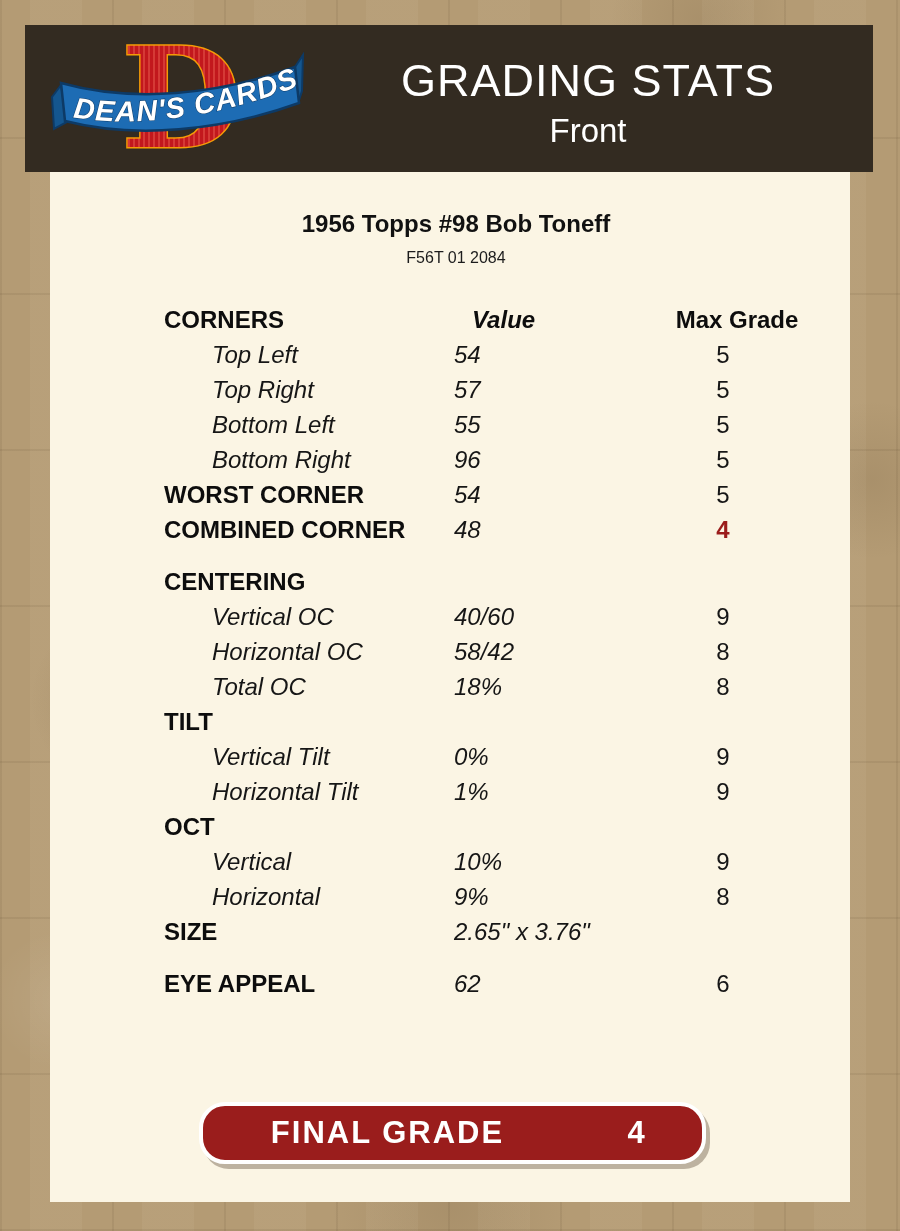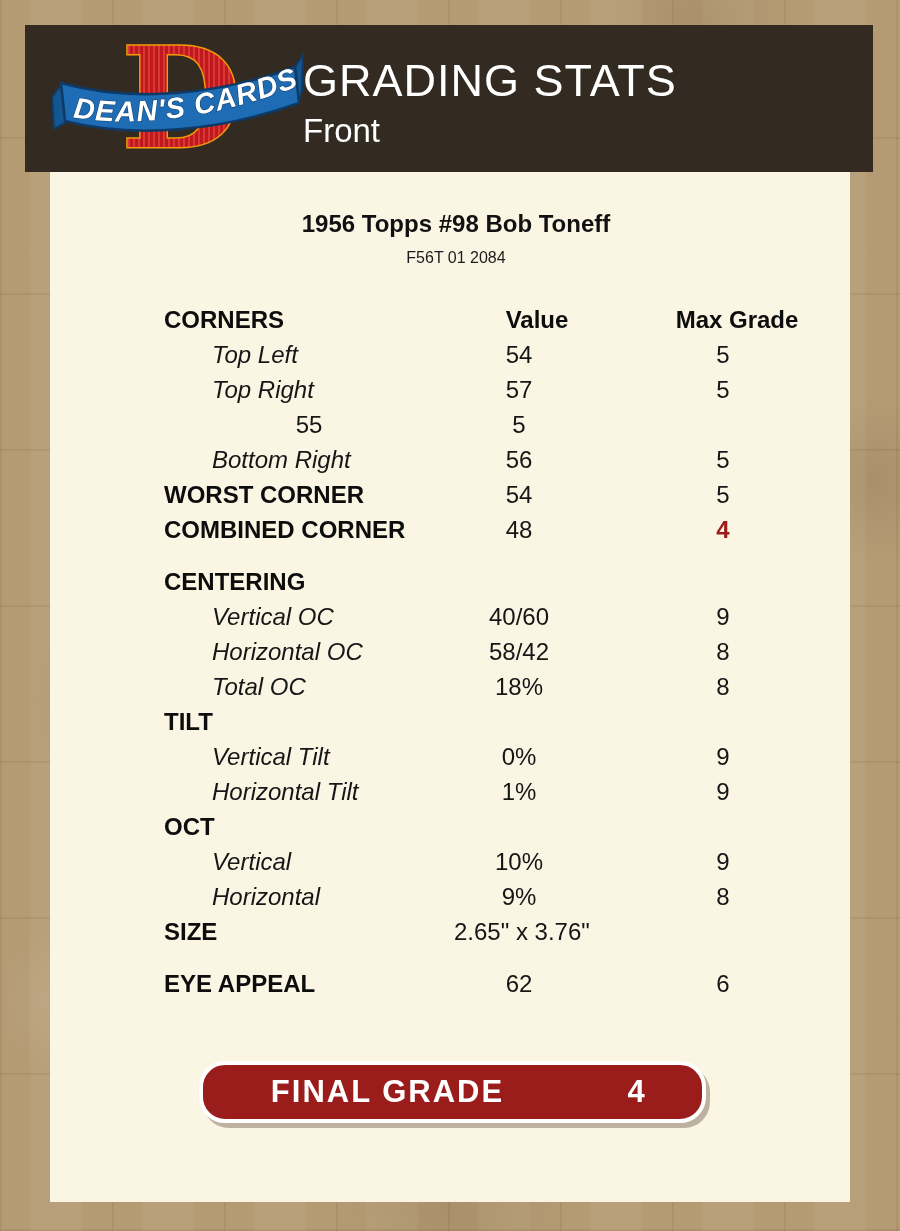--- a/index.html
+++ b/index.html
@@ -19,50 +19,50 @@
       repeating-linear-gradient(90deg, rgba(60,42,20,.08) 0 2px, transparent 2px 112px),
       repeating-linear-gradient(0deg, rgba(60,42,20,.08) 0 2px, transparent 2px 156px),
       repeating-linear-gradient(90deg, transparent 0 30px, rgba(255,245,225,.05) 30px 82px, transparent 82px 112px);
   }
   .header-bar{
     position:absolute;left:25px;top:25px;width:848px;height:147px;
     background:#332b21;display:flex;align-items:center;
   }
   .logo-wrap{width:250px;height:132px;margin-left:28px;flex:none;}
   .logo-wrap svg{width:100%;height:100%;overflow:visible;}
-  .header-text{flex:1;text-align:left;color:#ffffff;margin-top:8px;}
+  .header-text{flex:1;text-align:center;color:#ffffff;margin-top:8px;}
   .header-title{font-size:45px;line-height:1.1;letter-spacing:1px;}
   .header-sub{font-size:33px;line-height:1.1;margin-top:8px;}
   .panel{
     position:absolute;left:50px;top:172px;width:800px;height:1030px;
     background:#fbf5e4;box-sizing:border-box;padding-top:38px;padding-left:12px;
   }
   .card-title{text-align:center;font-size:24px;font-weight:bold;color:#111;line-height:1.15;}
   .card-code{text-align:center;font-size:16px;color:#1c1c1c;margin-top:11px;line-height:1.15;}
   .table{margin-top:36px;}
   .row{
     display:grid;grid-template-columns:290px 130px 278px;
     padding-left:102px;height:35px;align-items:center;
     font-size:24px;color:#161616;
   }
   .row.gap{margin-top:17px;}
   .cell-label{white-space:nowrap;}
   .row.item .cell-label{padding-left:48px;font-style:italic;}
   .row.section .cell-label,
   .row.section-row .cell-label,
   .row.colheader .cell-label{font-weight:bold;color:#0d0d0d;}
-  .cell-value{text-align:center;white-space:nowrap;}
+  .cell-value{text-align:left;white-space:nowrap;font-style:italic;}
   .cell-max{text-align:center;white-space:nowrap;}
   .row.colheader .cell-value,
   .row.colheader .cell-max{font-weight:bold;color:#0d0d0d;}
   .row.colheader .cell-value{transform:translateX(18px);}
   .row.colheader .cell-max{transform:translateX(14px);}
   .cell-max.red{color:#9b1c1b;font-weight:bold;}
   .final-btn{
-    position:absolute;left:149px;top:889px;width:507px;height:62px;
+    position:absolute;left:149px;top:930px;width:507px;height:62px;
     box-sizing:border-box;background:#9a1d1c;
     border:4px solid #ffffff;border-radius:26px;
     box-shadow:4px 5px 0 #bdb2a0;
     display:flex;align-items:center;
     color:#ffffff;font-weight:bold;font-size:31px;letter-spacing:2px;
     cursor:pointer;padding:0;
   }
   .fg-label{flex:1;text-align:center;}
   .fg-value{width:130px;text-align:center;}
 </style>
@@ -110,26 +110,27 @@
         <div class="cell-label">Top Left</div>
         <div class="cell-value">54</div>
         <div class="cell-max">5</div>
       </div>
       <div class="row item">
         <div class="cell-label">Top Right</div>
         <div class="cell-value">57</div>
         <div class="cell-max">5</div>
       </div>
       <div class="row item">
+        <div class="cell-label">Bottom Left</div>
         <div class="cell-value">55</div>
         <div class="cell-max">5</div>
       </div>
       <div class="row item">
         <div class="cell-label">Bottom Right</div>
-        <div class="cell-value">56</div>
+        <div class="cell-value">96</div>
         <div class="cell-max">5</div>
       </div>
       <div class="row section-row">
         <div class="cell-label">WORST CORNER</div>
         <div class="cell-value">54</div>
         <div class="cell-max">5</div>
       </div>
       <div class="row section-row">
         <div class="cell-label">COMBINED CORNER</div>
         <div class="cell-value">48</div>

